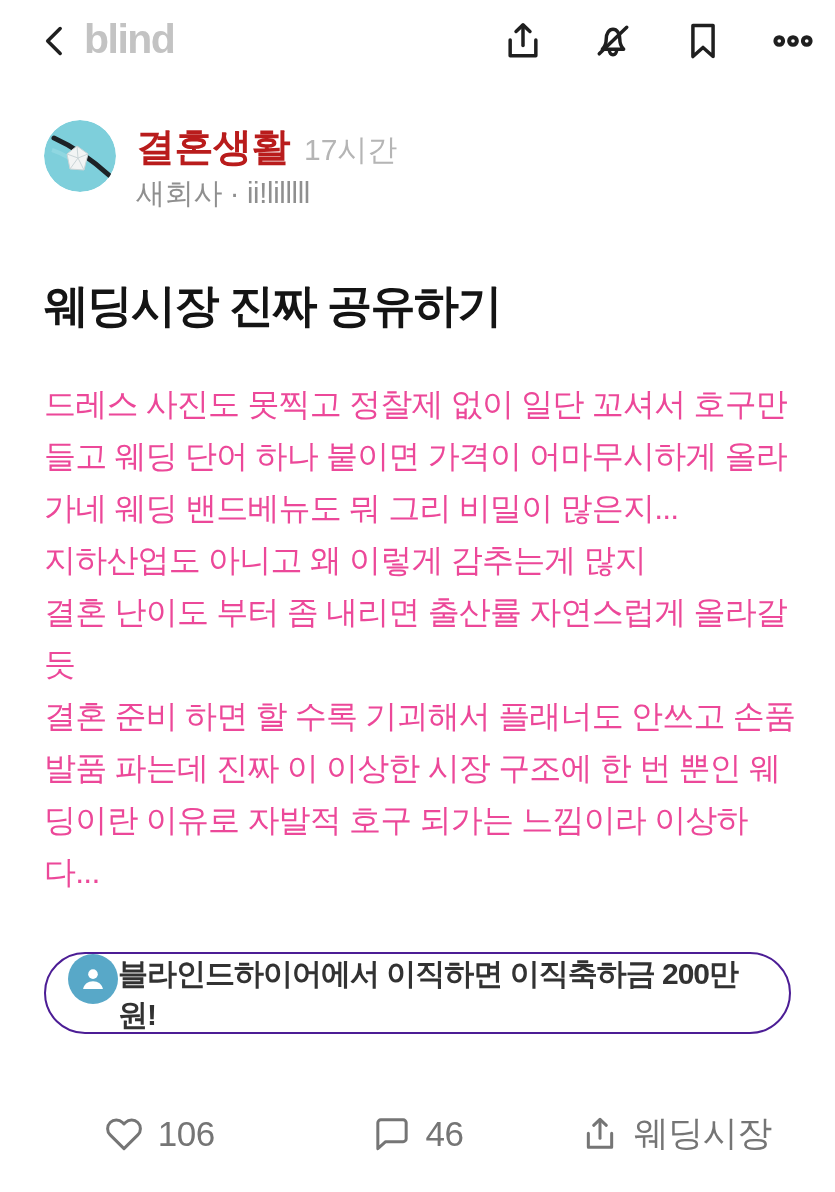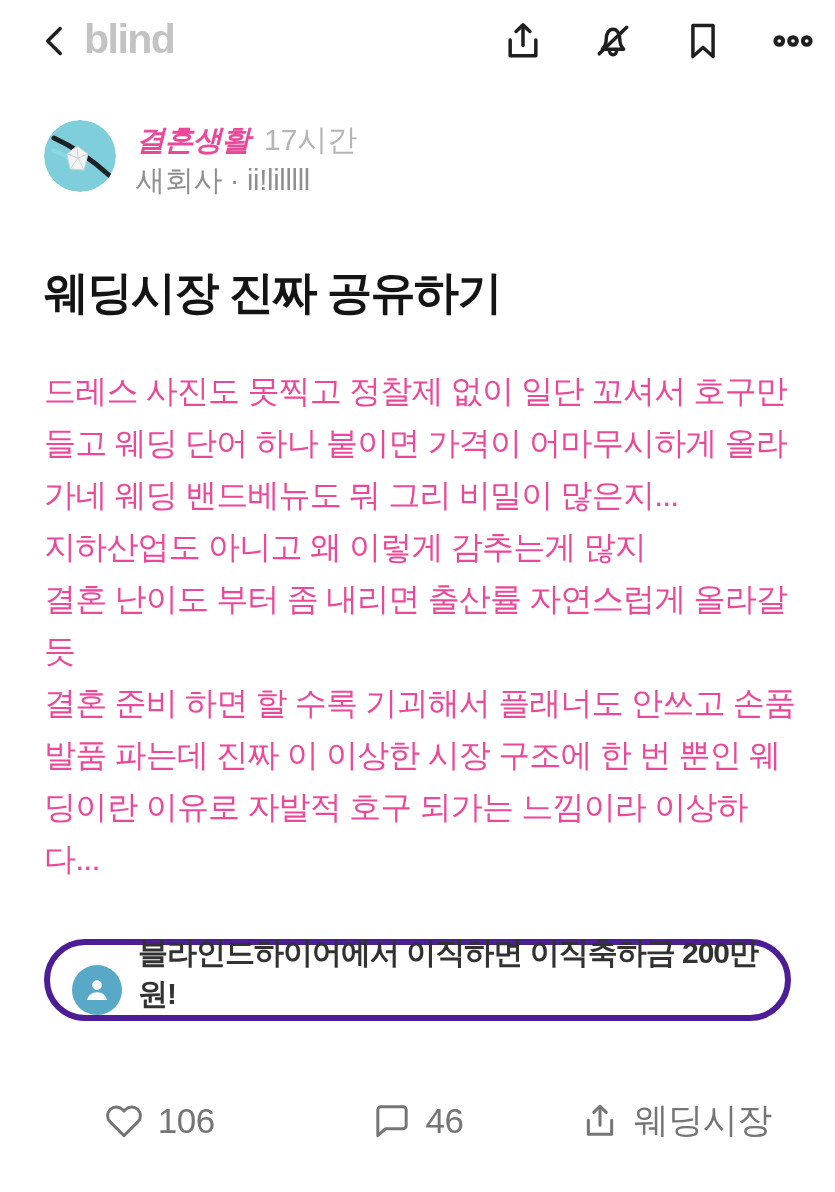--- a/index.html
+++ b/index.html
@@ -16,38 +16,38 @@
     letter-spacing:-1.5px; margin-left:8px; margin-top:-4px;
   }
   .nav .spacer { flex:1; }
   .nav .right { display:flex; align-items:center; gap:46px; }
   .nav .icn { width:44px; height:44px; cursor:pointer; }
   
   .post-head { display:flex; margin:54px 44px 0; gap:20px; }
   .avatar { width:72px; height:72px; border-radius:50%; overflow:hidden; flex:0 0 72px; }
   .head-info { display:flex; flex-direction:column; justify-content:center; }
   .row1 { display:flex; align-items:baseline; gap:14px; }
-  .channel { font-size:29px; font-weight:700; color:#ec4899; letter-spacing:-0.5px;font-style:italic; }
+  .channel { font-size:39px; font-weight:700; color:#b91c1c; letter-spacing:-0.5px; }
   .time { font-size:30px; color:#b5b5b5; }
   .row2 { font-size:29px; color:#8f8f8f; letter-spacing:-0.3px; }
   
   .title {
     margin:62px 44px 0; font-size:45px; font-weight:800;
     color:#141414; letter-spacing:-1.5px;
   }
   .body-text {
     margin:42px 44px 0; width:760px;
     font-size:32px; line-height:52px; color:#ec4899;
     letter-spacing:-0.8px; white-space:pre-line;
   }
   
   .ad {
     margin:54px 44px 0; width:747px; height:82px;
-    border:6px solid #4c1d95; border-radius:44px;
-    display:flex; align-items:flex-end; padding:0 22px; gap:16px; cursor:pointer;
+    border:2px solid #4c1d95; border-radius:44px;
+    display:flex; align-items:flex-start; padding:0 22px; cursor:pointer;
     background:#ffffff;
   }
   .ad-icon {
     width:50px; height:50px; border-radius:50%; background:#58a8c8;
     display:flex; align-items:center; justify-content:center; flex:0 0 50px;
   }
   .ad-text { font-size:30px; font-weight:700; color:#323232; letter-spacing:-1px; }
   
   .actions {
     margin:76px 30px 8px; display:grid; grid-template-columns:1fr 1fr 1fr;

